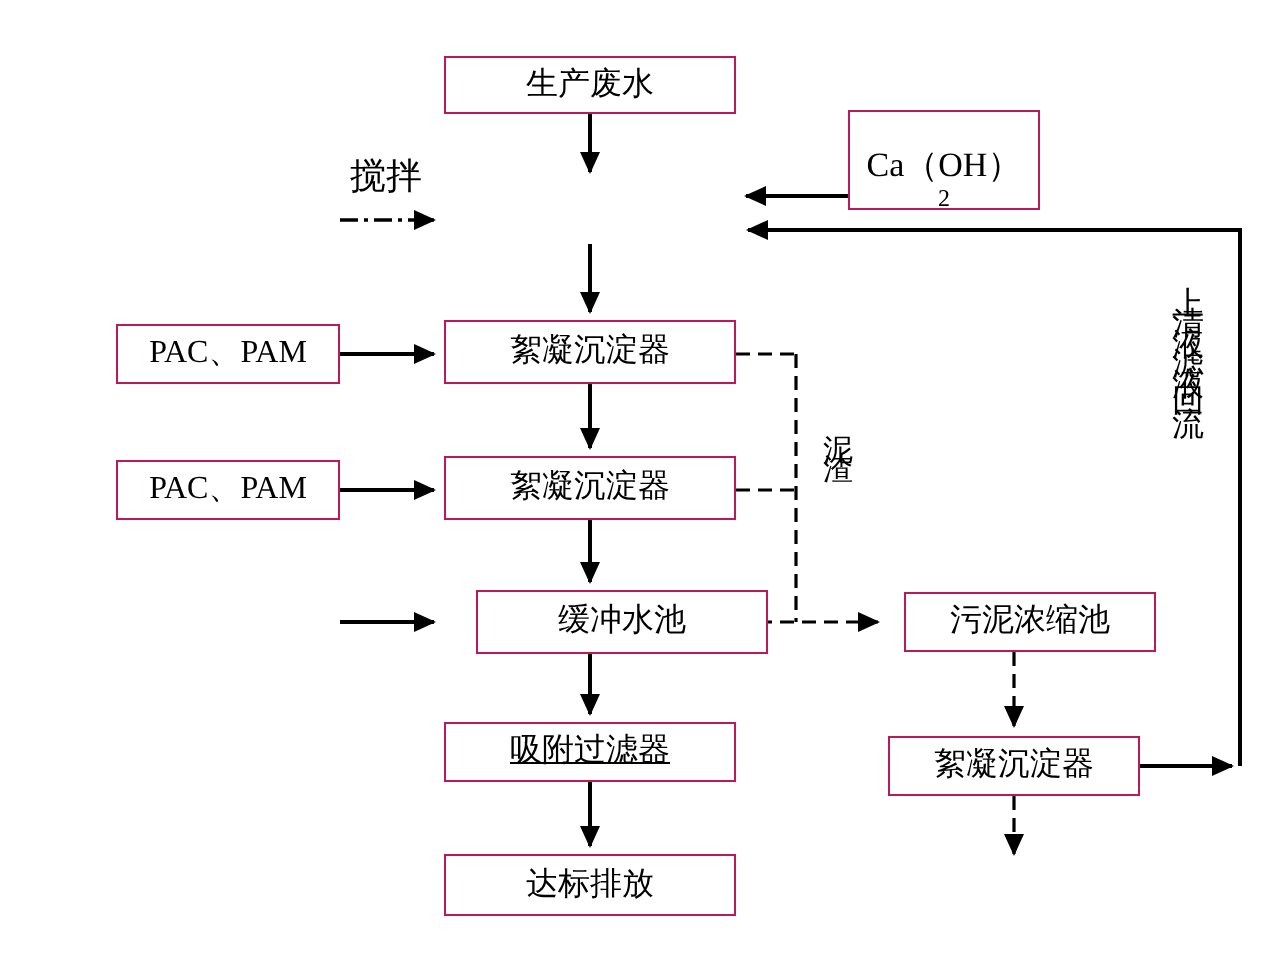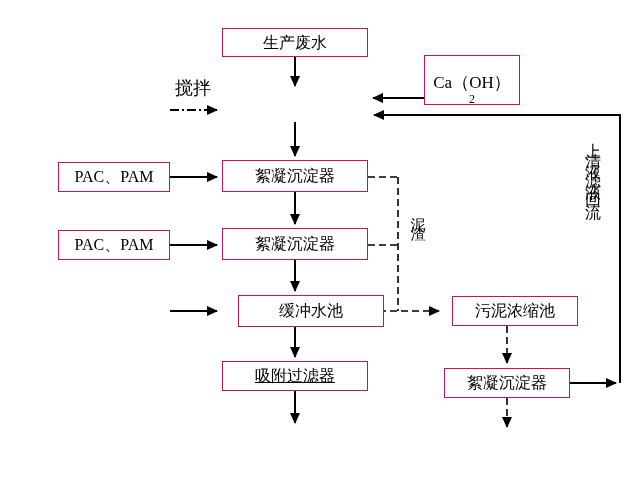--- a/index.html
+++ b/index.html
@@ -105,20 +105,21 @@
       <line x1="507" y1="326" x2="507" y2="363" marker-end="url(#arr)"></line>
       <line x1="507" y1="398" x2="507" y2="427" marker-end="url(#arr)"></line>
     </g>
   </svg>
 
   <div class="node" style="left:222px; top:28px;  width:146px; height:29px;">生产废水</div>
   <div class="node" style="left:222px; top:160px; width:146px; height:32px;">絮凝沉淀器</div>
   <div class="node" style="left:222px; top:228px; width:146px; height:32px;">絮凝沉淀器</div>
   <div class="node" style="left:238px; top:295px; width:146px; height:32px;">缓冲水池</div>
   <div class="node" style="left:222px; top:361px; width:146px; height:30px;text-decoration:underline;">吸附过滤器</div>
+  <div class="node" style="left:222px; top:427px; width:146px; height:31px;">达标排放</div>
 
   <div class="node" style="left:58px; top:162px; width:112px; height:30px;">PAC、PAM</div>
   <div class="node" style="left:58px; top:230px; width:112px; height:30px;">PAC、PAM</div>
 
   <div class="node caoh" style="left:424px; top:55px; width:96px; height:50px;">
     <span class="main">Ca（OH）</span>
     <span class="sub">2</span>
   </div>
 
   <div class="node" style="left:452px; top:296px; width:126px; height:30px;">污泥浓缩池</div>

